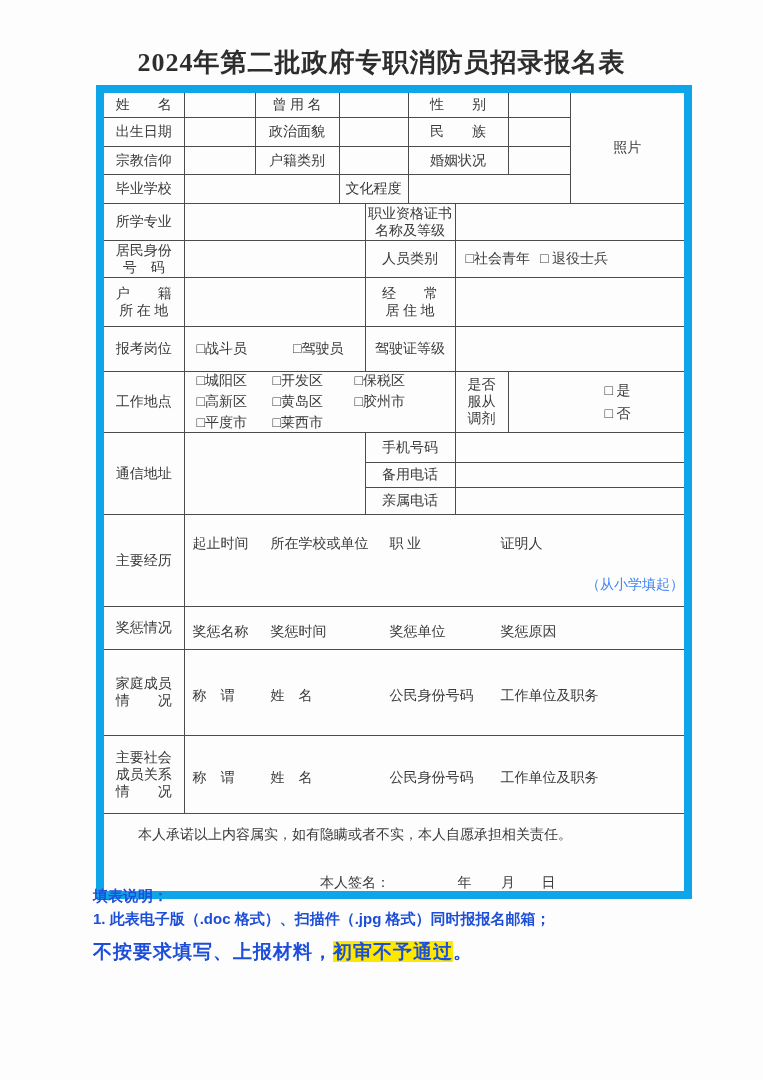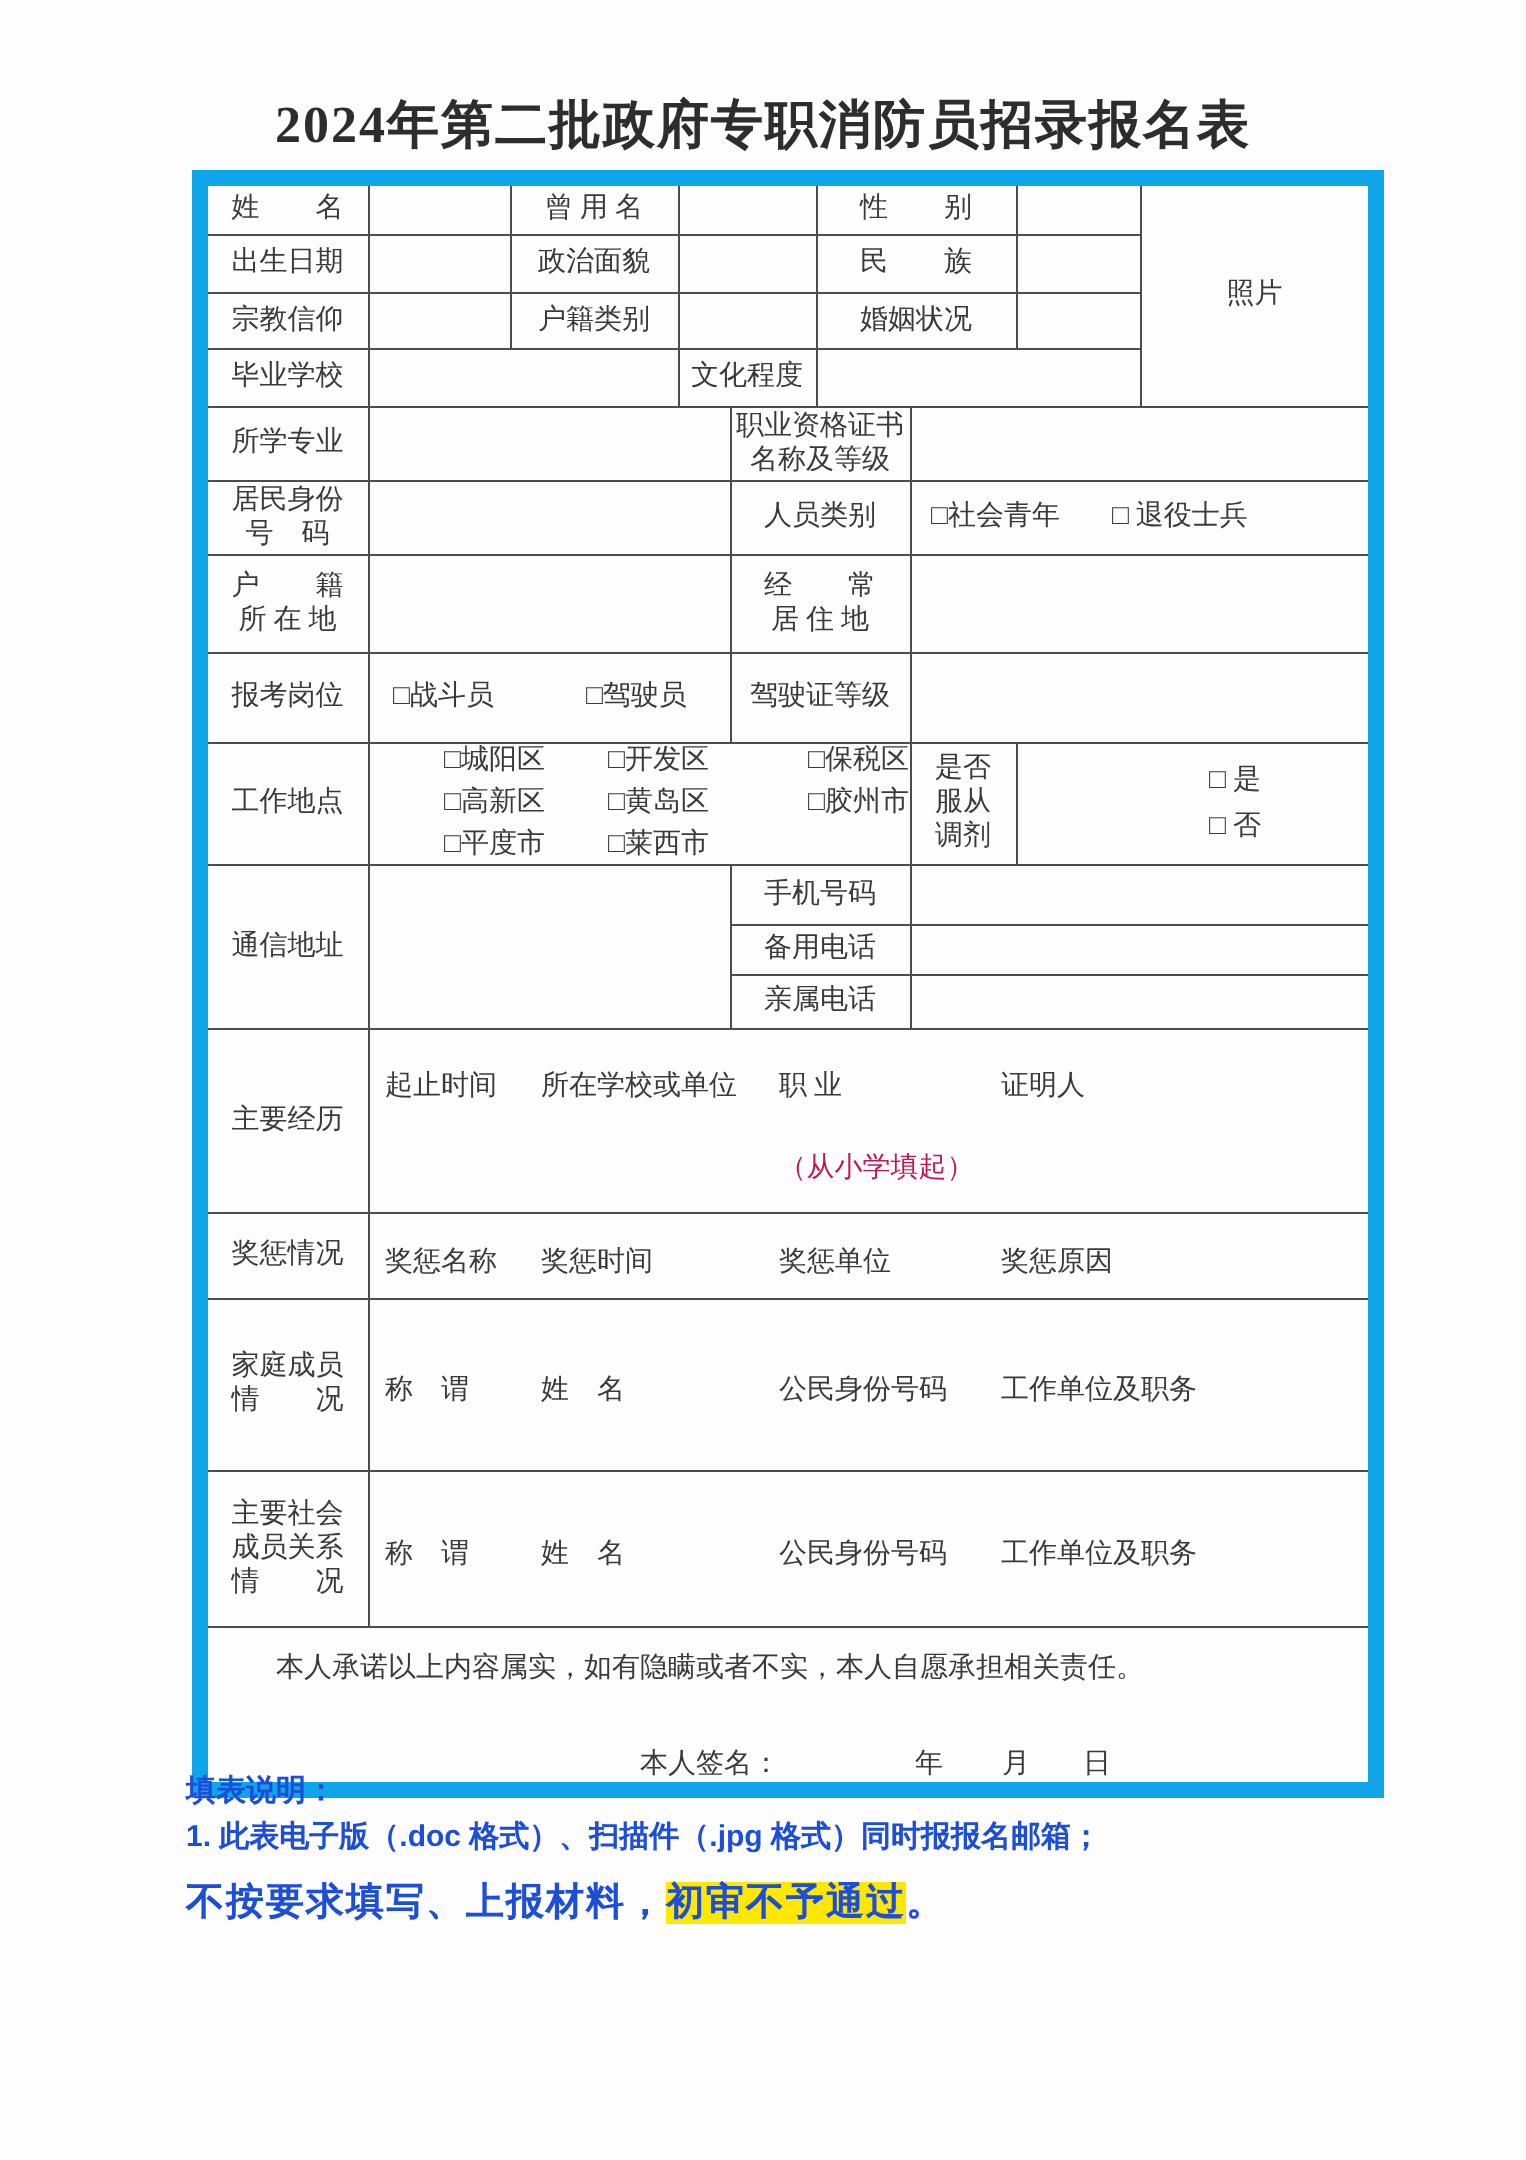--- a/index.html
+++ b/index.html
@@ -18,32 +18,32 @@
     border-collapse:collapse; table-layout:fixed;
     font-size:14px; border:8px solid #0ea5e9;
   }
   table.form td {
     border:1px solid #4c4c4c; padding:0;
     text-align:center; vertical-align:middle; overflow:hidden;
     line-height:17px;
   }
   td.vtop { vertical-align:top; }
   .two-line div, .three-line div { line-height:17px; }
-  .opts-left { text-align:center; padding-left:10px; display:flex; gap:26px; }
+  .opts-left { text-align:center; padding-left:10px; display:flex; gap:10px; }
   .pos-row { text-align:left; padding-left:12px; display:flex; gap:46px; }
   .wl-grid {
     display:grid; grid-template-columns:76px 82px auto;
-    row-gap:4px; padding-left:12px; text-align:right;font-family:Liberation Serif, serif;
+    row-gap:4px; padding-left:12px; text-align:left;font-family:Liberation Serif, serif;
   }
   .yn-col { display:flex; flex-direction:column; gap:6px; text-align:left; padding-left:96px; }
   .hdr4 { display:flex; text-align:left; padding:7px 0 0 8px; }
   .hdr4 > span:nth-child(1){ width:78px; }
   .hdr4 > span:nth-child(2){ width:119px; }
   .hdr4 > span:nth-child(3){ width:111px; }
-  .red-note { text-align:center; padding-left:8px; margin-top:24px; color:#be185d; }
+  .red-note { text-align:right; padding-left:8px; margin-top:24px; color:#3b82f6; }
   .pledge-line1 { text-align:left; padding:12px 8px 0 34px; }
   .pledge-line2 { text-align:left; margin-top:31px; }
   .pledge-line2 .sig { margin-left:216px; }
   .pledge-line2 .yy { margin-left:64px; }
   .pledge-line2 .mm { margin-left:26px; }
   .pledge-line2 .dd { margin-left:23px; }
   .footer {
     position:absolute; left:93px; top:884px; width:586px;
     font-family:"Liberation Sans", sans-serif; font-weight:bold;
     color:#1d4ed8; font-size:15px; line-height:23px; text-align:left;

